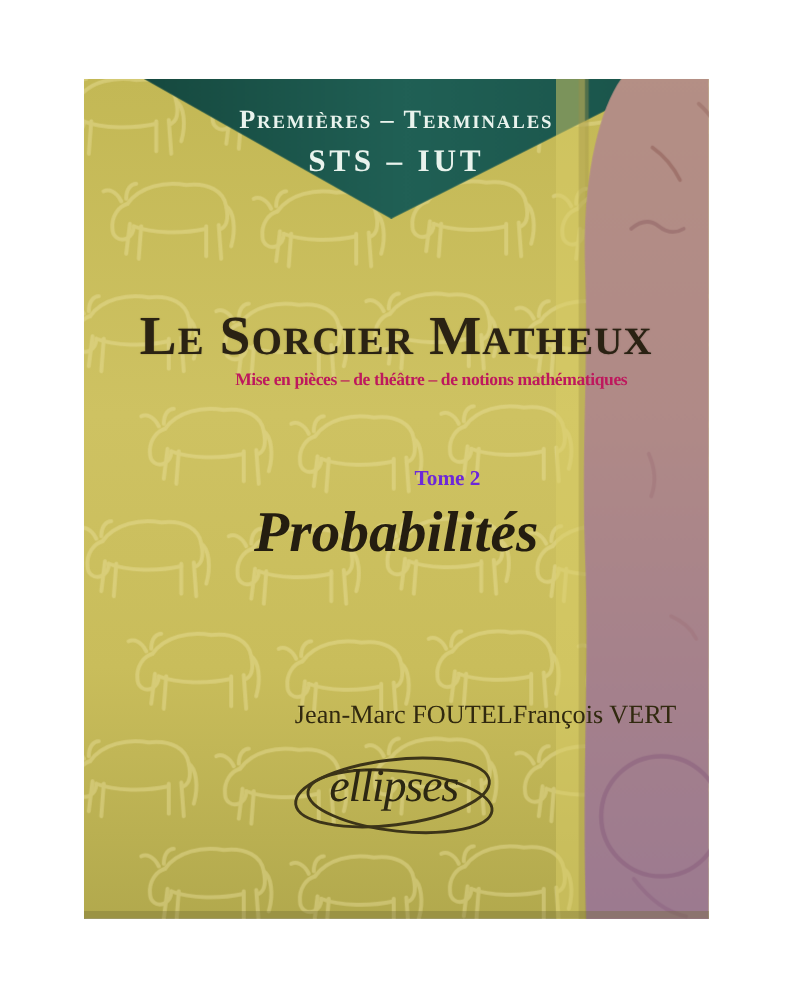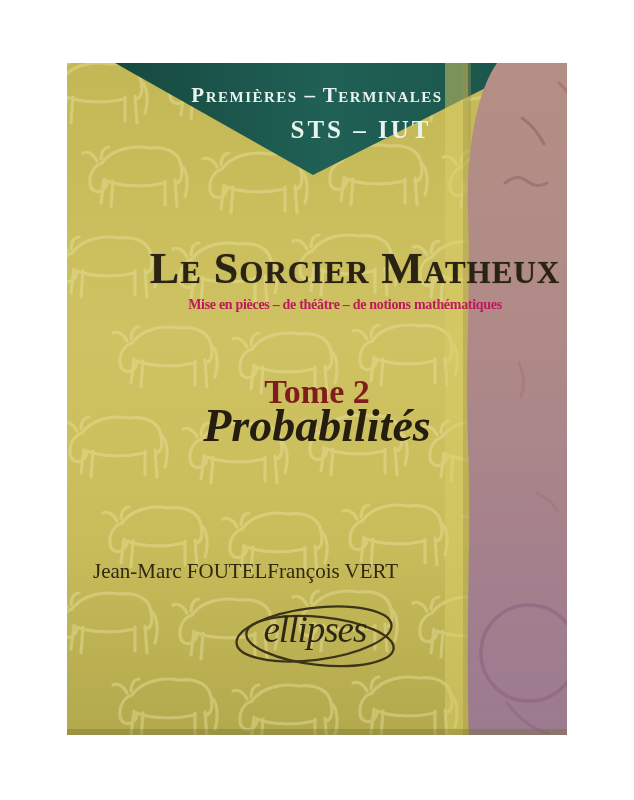--- a/index.html
+++ b/index.html
@@ -48,63 +48,62 @@
     font-size: 21px;
     letter-spacing: 1.5px;
     color: #e9f3ed;
   }
   .banner-line2 {
     top: 53px;
     font-weight: 700;
     font-size: 25px;
     letter-spacing: 3px;
     color: #e9f3ed;
-    padding-left: 44px;
   }
   .main-title {
     top: 180px;
     font-variant: small-caps;
     font-weight: 700;
     font-size: 44px;
     letter-spacing: 1px;
     color: #2a2213;
     text-shadow: 0 0 1px rgba(42,34,19,.5);
-    padding-left: 38px;
   }
   .subtitle {
     top: 234px;
     font-weight: 700;
     font-size: 14px;
     letter-spacing: -0.3px;
     color: #be185d;
     margin-left: 28px;
   }
   .tome {
     top: 310px;
     font-weight: 600;
-    font-size: 34px;
-    color: #7f1d1d;
+    font-size: 17px;
+    color: #6d28d9;
+    padding-left: 41px;
   }
   .vol-line {
     font-weight: 700;
     font-style: italic;
     font-size: 46px;
     color: #241d10;
   }
   .vol1 { top: 336px; }
   .vol2 { top: 379px; }
   .authors {
     position: absolute;
     top: 496px;
     left: 0;
     width: 100%;
     box-sizing: border-box;
     padding: 0 26px;
     display: flex;
-    justify-content: flex-start;
+    justify-content: flex-end;
     font-size: 21px;
     color: #31290f;
   }
   .logo {
     position: absolute;
     top: 534px;
     left: 50%;
     transform: translateX(-50%);
     width: 170px;
     height: 86px;

